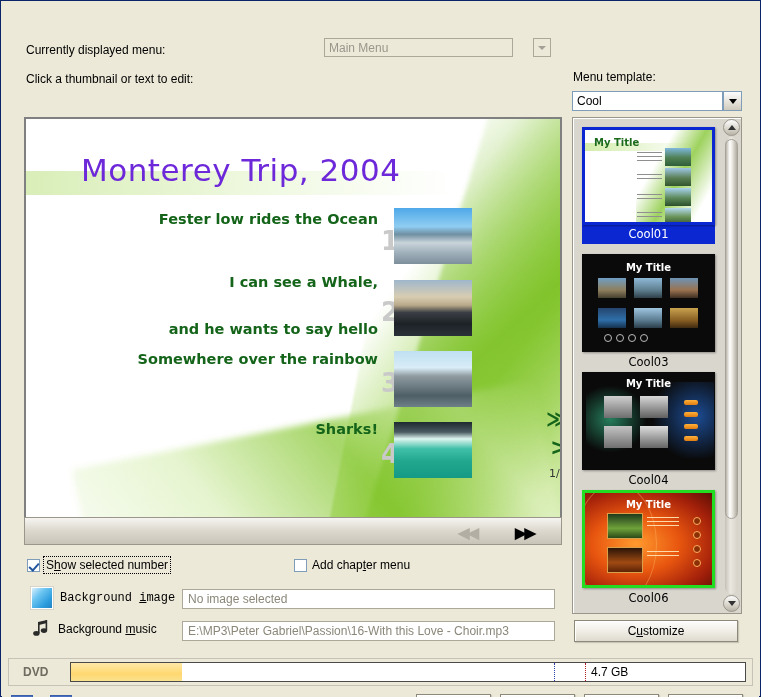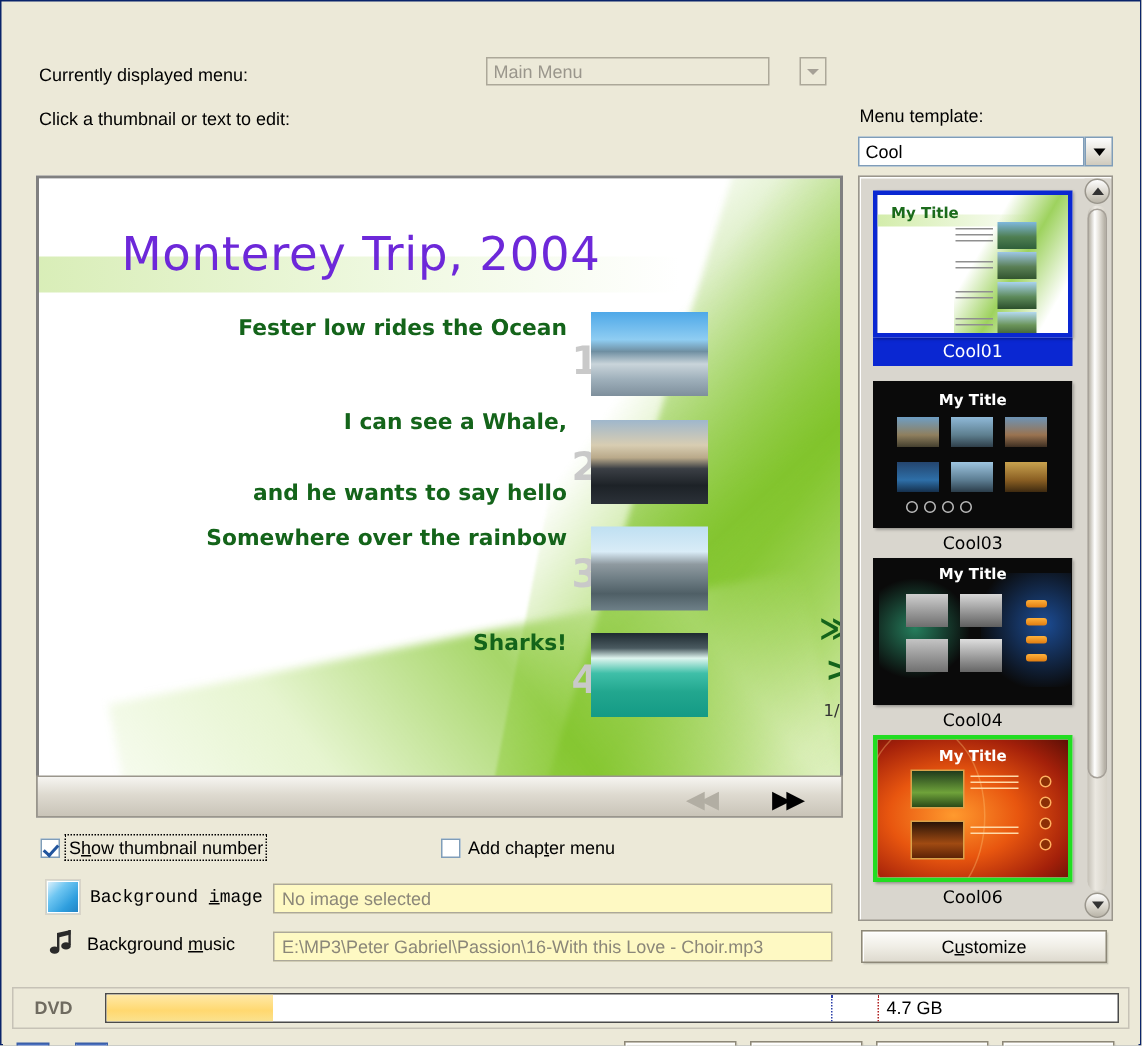--- a/index.html
+++ b/index.html
@@ -123,21 +123,21 @@
   .focus-ring{outline:1px dotted #000;outline-offset:1px;padding:0 1px;}
 
   
   .bgrow{position:absolute;display:flex;align-items:center;}
   .bgicon{width:22px;height:22px;margin-right:6px;flex:0 0 auto;position:relative;}
   .bgicon.img{background:linear-gradient(135deg,#eaf6fd 0%,#6ec6f2 35%,#2e9ede 70%,#1f7fc0 100%);
     border:1px solid #d8d4c8;box-shadow:inset 0 0 0 1px #fff;}
   .bgicon.music{background:transparent;}
   .bgtext{font-size:12px;color:#000;white-space:nowrap;}
   .bgtext .u{text-decoration:underline;}
-  .bgfield{position:absolute;height:20px;background:#fef9c3;border:1px solid #aca899;
+  .bgfield{position:absolute;height:20px;background:#ffffff;border:1px solid #aca899;
     box-sizing:border-box;color:#8b8779;font-size:12px;padding:2px 0 0 5px;white-space:nowrap;overflow:hidden;}
 
   
   .tpl-panel{position:absolute;left:570px;top:89px;width:170px;height:497px;
     background:#d9d6ce;border:1px solid #9a968c;box-sizing:border-box;
     box-shadow:inset 1px 1px 0 #fff;}
   .tpl-list{position:absolute;left:1px;top:1px;width:148px;height:493px;overflow:hidden;}
   .tpl-item{position:absolute;left:8px;width:133px;}
   .tpl-thumb{width:133px;height:98px;box-sizing:border-box;position:relative;overflow:hidden;
     box-shadow:1px 1px 2px rgba(0,0,0,.35);}
@@ -273,21 +273,21 @@
       </div>
     </div>
 
     <div class="prev-bar">
       <div class="pb-prev">◀◀</div>
       <div class="pb-next">▶▶</div>
     </div>
 
     <div class="chk-row" style="left:25px;">
       <span class="cbx on"></span>
-      <span class="chk-label focus-ring"><span>S</span><span class="u">h</span><span>ow thumbnail number</span></span>
+      <span class="chk-label focus-ring"><span>S</span><span class="u">h</span><span>ow selected number</span></span>
     </div>
     <div class="chk-row" style="left:292px;">
       <span class="cbx"></span>
       <span class="chk-label"><span>Add chap</span><span class="u">t</span><span>er menu</span></span>
     </div>
 
     <div class="bgrow" style="left:28px;top:558px;font-family:Liberation Mono, monospace;">
       <span class="bgicon img"></span>
       <span class="bgtext"><span>Background </span><span class="u">i</span><span>mage</span></span>
     </div>

